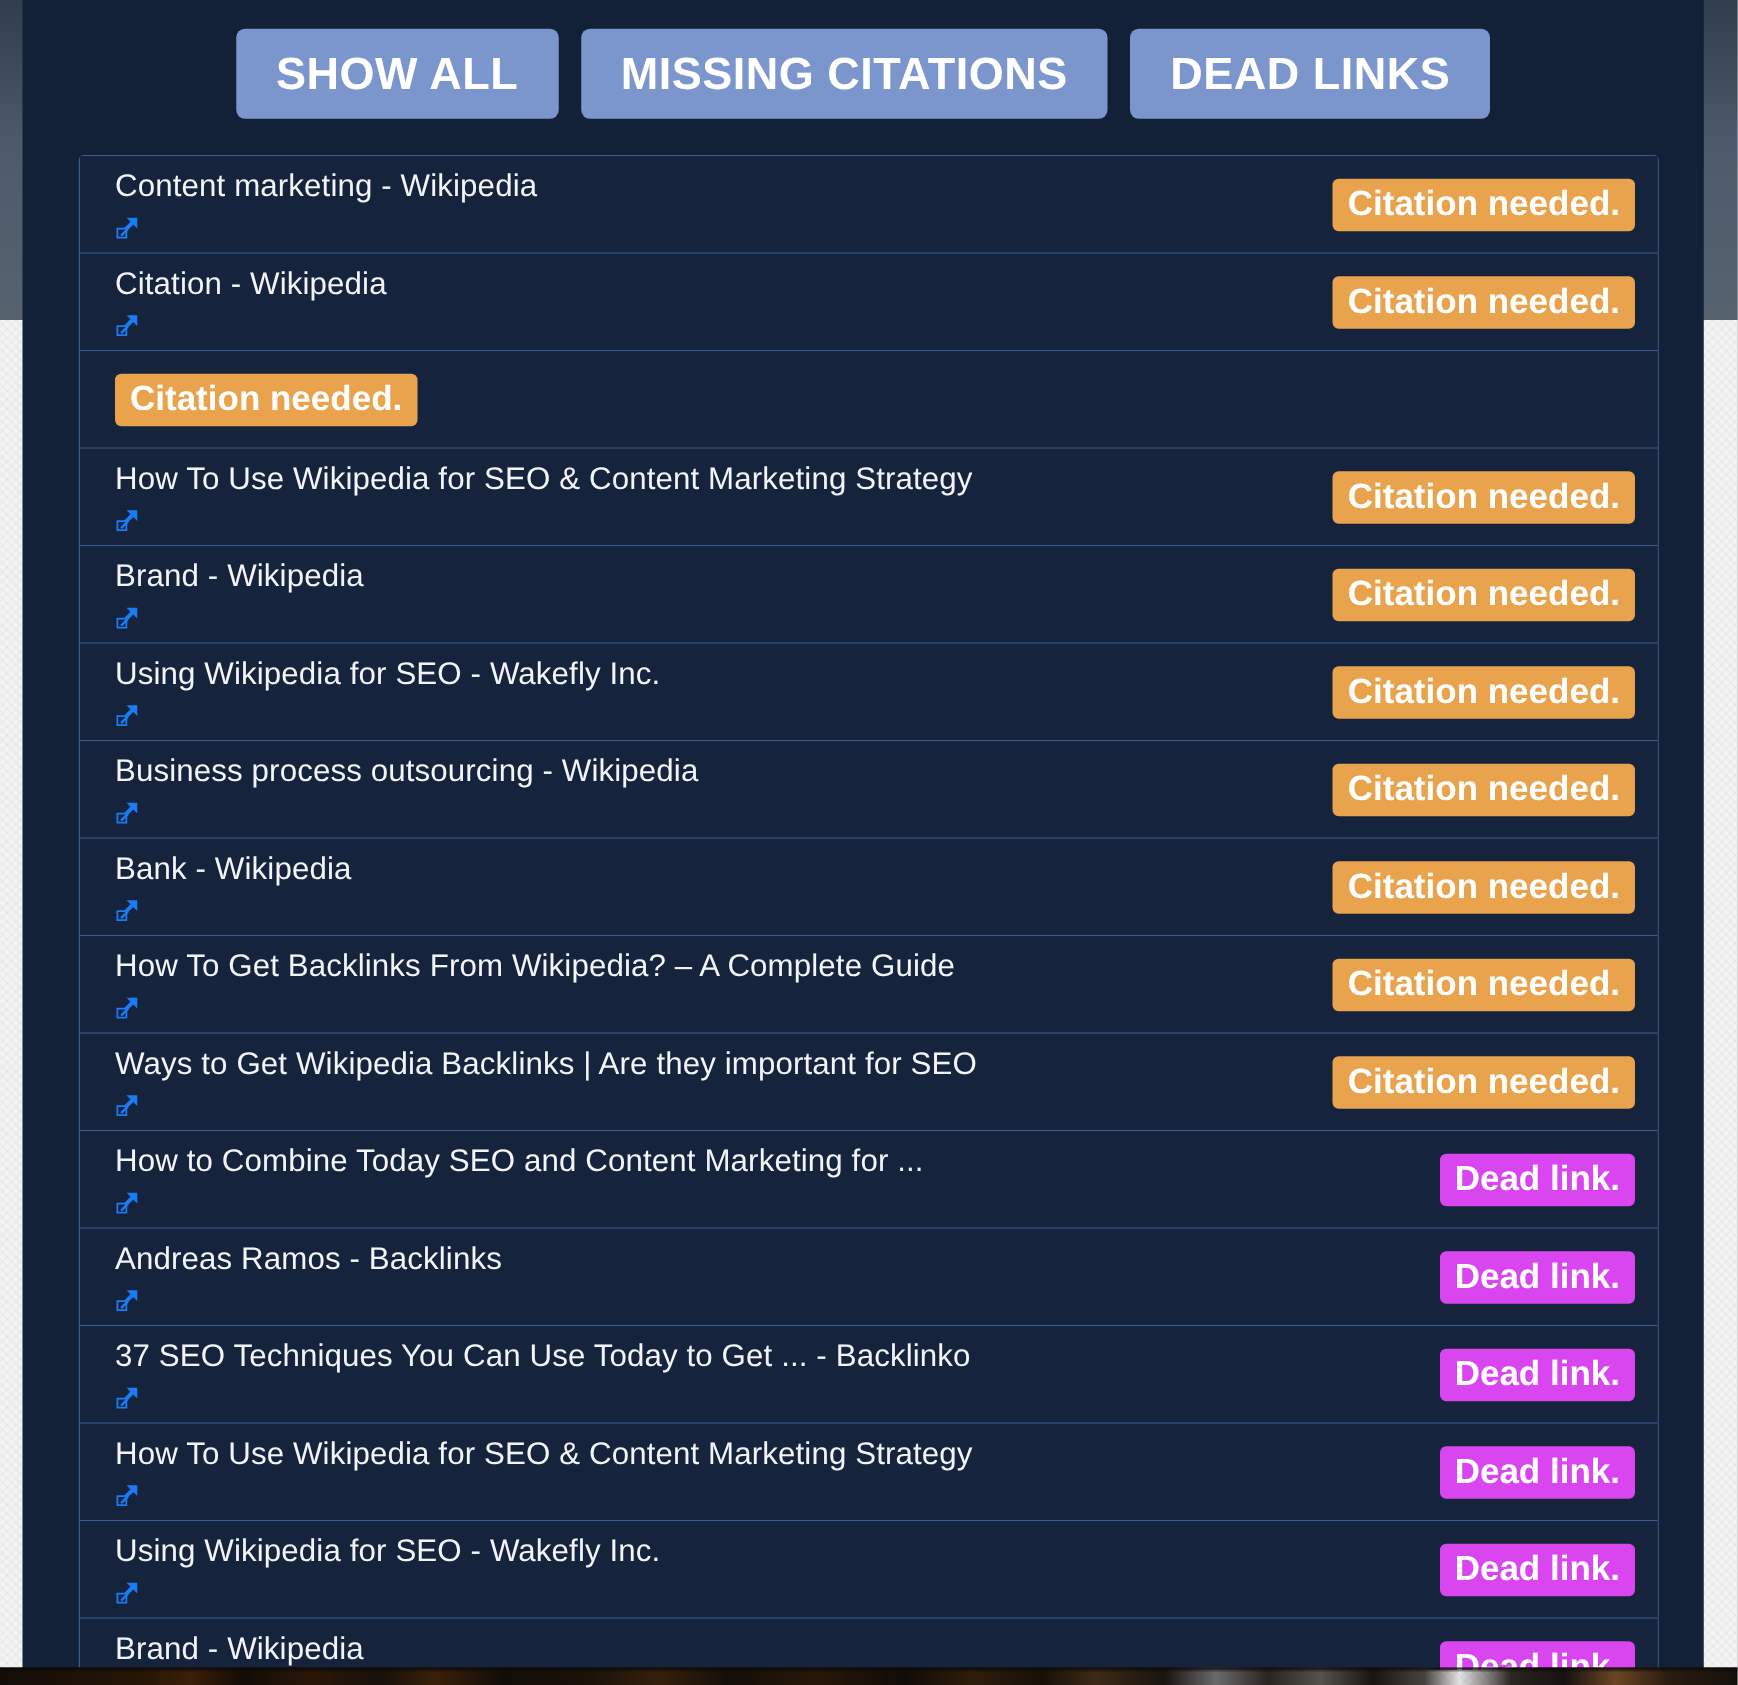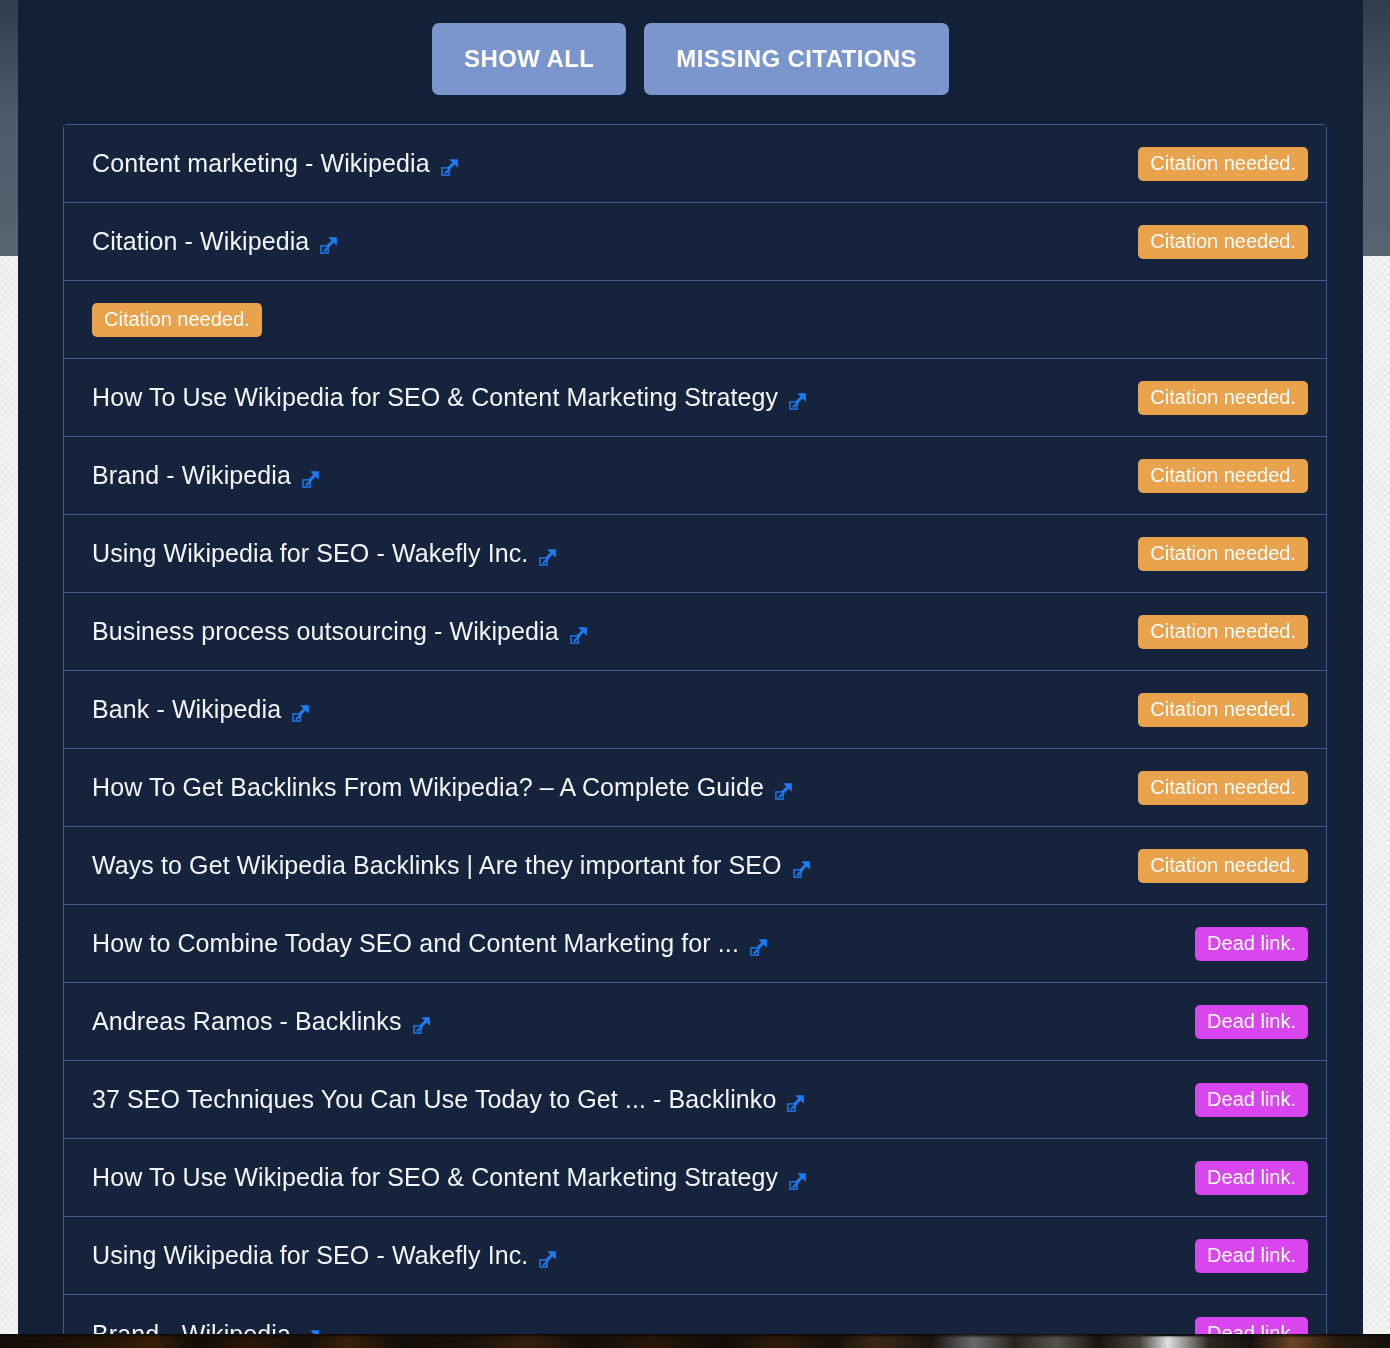--- a/index.html
+++ b/index.html
@@ -82,21 +82,21 @@
     justify-content: center;
     align-items: center;
     gap: 18px;
   }
   .filter-button {
     background: #7b96cc;
     color: #ffffff;
     border: none;
     border-radius: 7px;
     font-family: "Liberation Sans", sans-serif;
-    font-size: 24px;
+    font-size: 36px;
     font-weight: bold;
     letter-spacing: .4px;
     padding: 0 32px;
     height: 72px;
     line-height: 68px;
     cursor: pointer;
     white-space: nowrap;
     margin-top: 48px;
   }
 
@@ -118,44 +118,45 @@
     height: 78px;
     box-sizing: border-box;
     padding: 0 18px 0 28px;
     border-bottom: 1px solid #3d5c8e;
     background: #15233c;
   }
   .result-row:last-child { border-bottom: none; }
 
   .row-link {
     display: inline-flex;
-    align-items: flex-end;
+    align-items: flex-start;
     gap: 10px;
     color: #f2f4f7;
     font-size: 25px;
     font-weight: 400;
     text-decoration: none;
     white-space: nowrap;
     letter-spacing: .1px;
+    flex-direction: column;
   }
   .ext-icon {
     display: inline-block;
     width: 19px;
     height: 19px;
     flex: 0 0 auto;
     position: relative;
     top: -1px;
   }
   .ext-icon svg { display: block; }
 
   .badge {
     border-radius: 5px;
     color: #ffffff;
-    font-size: 20px;
-    font-weight: normal;
+    font-size: 28px;
+    font-weight: bold;
     padding: 6px 12px 8px;
     white-space: nowrap;
     line-height: 1;
     flex: 0 0 auto;
   }
   .badge.citation { background: #e8a34c; }
   .badge.dead     { background: #d946ef; }
 </style>
 </head>
 <body>
@@ -163,20 +164,21 @@
 <div id="backdrop">
   <div class="band-top"></div>
   <div class="band-texture"></div>
 </div>
 
 <div id="app-panel">
 
   <div id="filter-toolbar">
       <button class="filter-button">SHOW ALL</button>
       <button class="filter-button">MISSING CITATIONS</button>
+      <button class="filter-button">DEAD LINKS</button>
     </div>
 
   <div id="results-list">
       <div class="result-row">
         <a class="row-link" href="#">
           <span>Content marketing - Wikipedia</span>
           <span class="ext-icon">
             <svg width="19" height="19" viewBox="0 0 19 19" xmlns="http://www.w3.org/2000/svg">
               <path d="M9.2 1.2 H17.8 V9.8 L14.6 6.6 L6.0 15.2 L3.8 13.0 L12.4 4.4 Z" fill="#1b7df5"></path>
               <path d="M1.2 9.2 H9.8 V17.8 H1.2 Z" fill="#1b7df5"></path>

